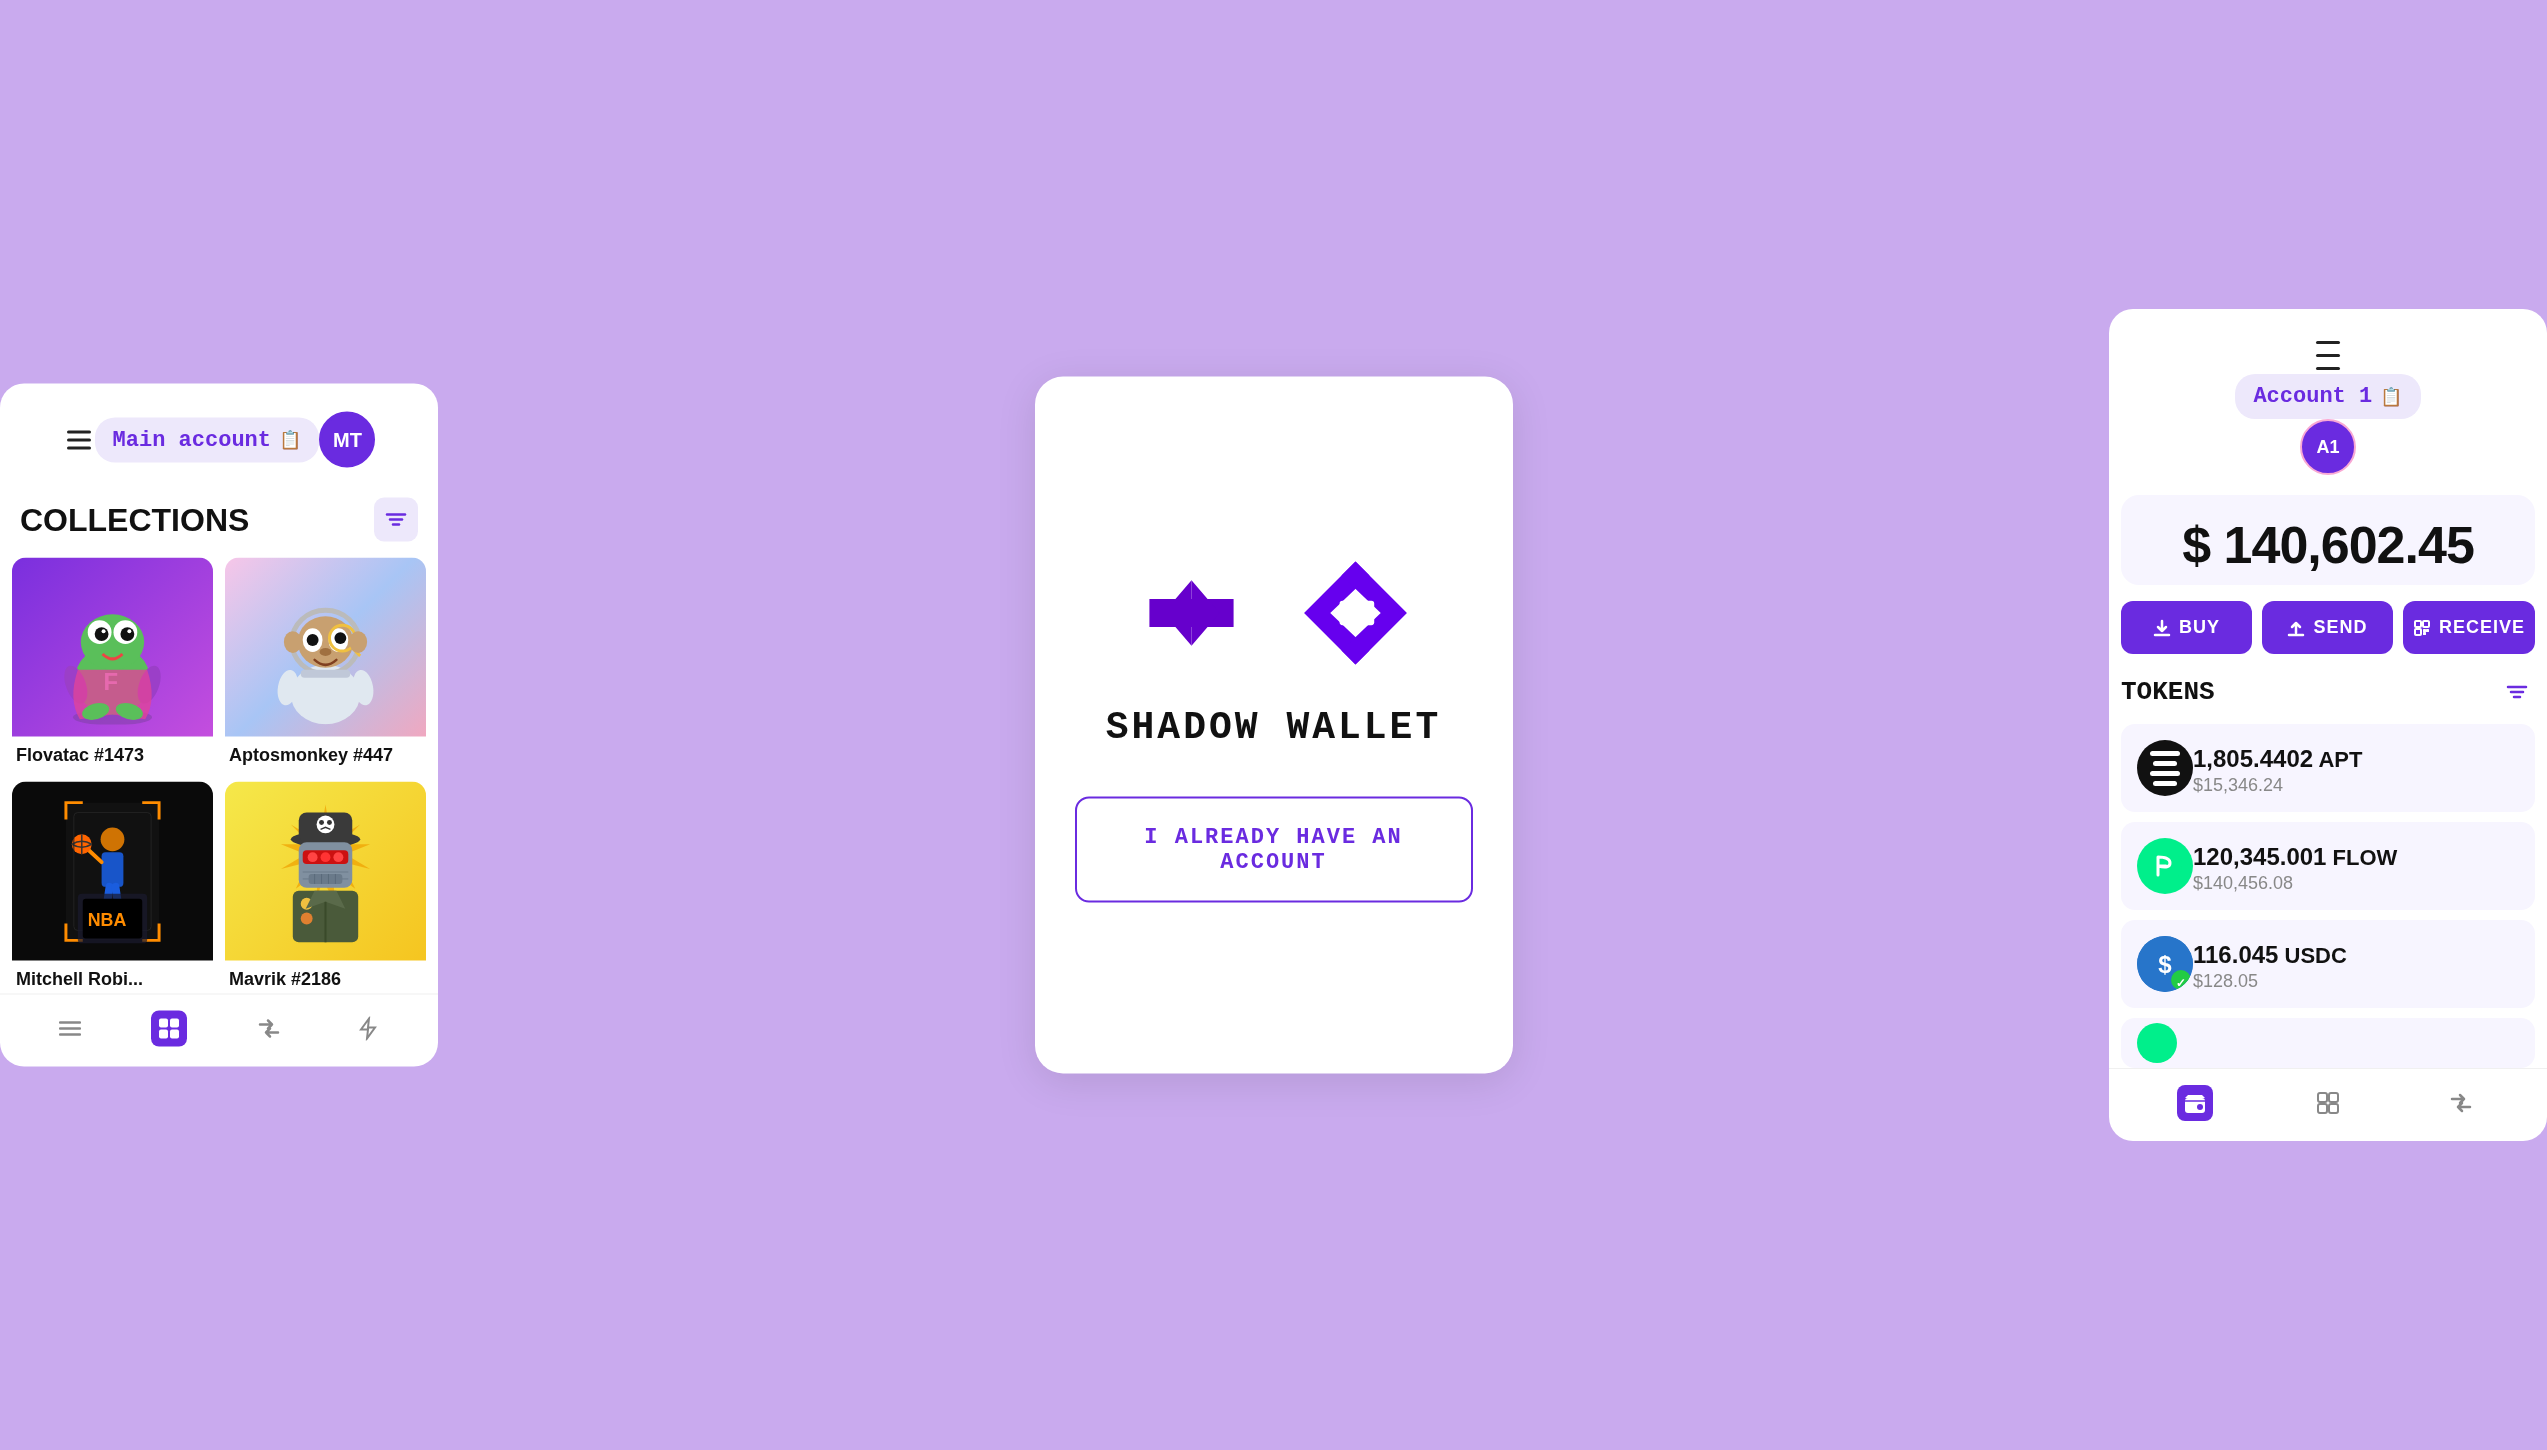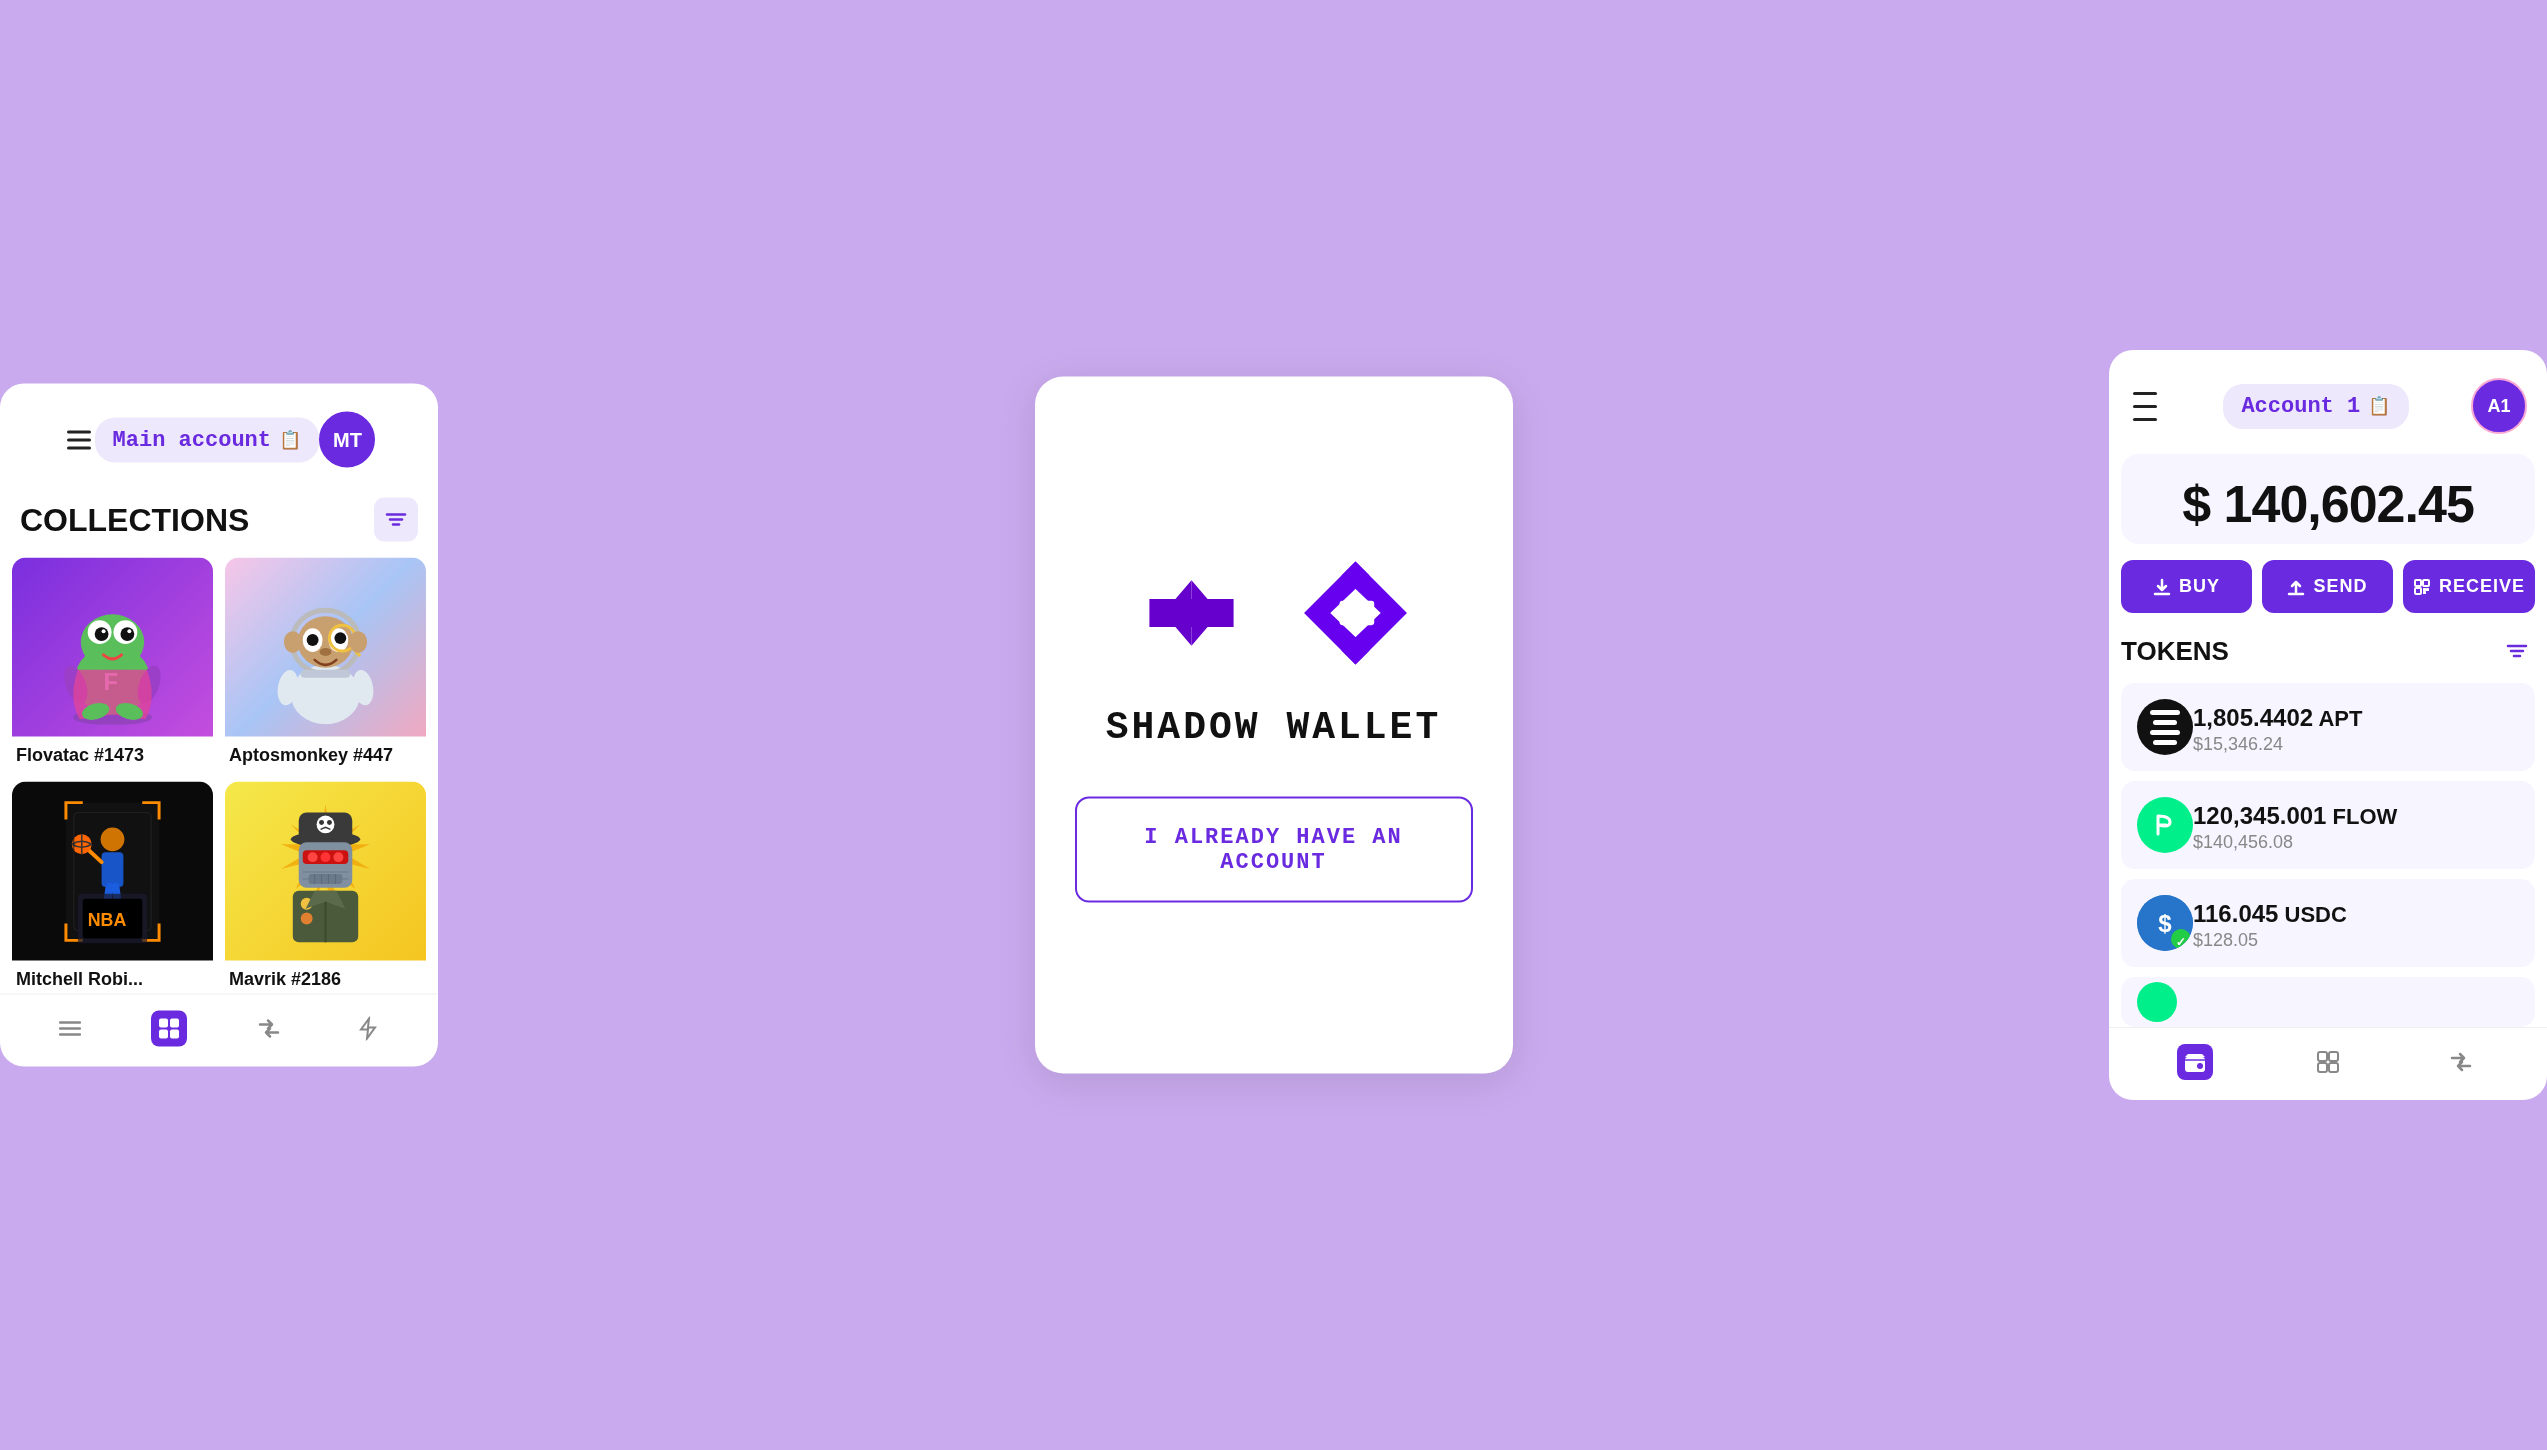--- a/index.html
+++ b/index.html
@@ -238,20 +238,21 @@
       transform: translateY(-50%);
       overflow: hidden;
       display: flex;
       flex-direction: column;
     }
     .panel-right-header {
       display: flex;
       align-items: center;
       justify-content: space-between;
       padding: 28px 20px 20px;
+      flex-direction: column;
     }
     .avatar-a1 {
       width: 56px;
       height: 56px;
       border-radius: 50%;
       background: #6a2be0;
       color: #fff;
       display: flex;
       align-items: center;
       justify-content: center;
@@ -303,21 +304,21 @@
     .tokens-header {
       display: flex;
       align-items: center;
       justify-content: space-between;
       margin-bottom: 14px;
     }
     .tokens-title {
       font-size: 26px;
       font-weight: 900;
       color: #111;
-      font-family: Liberation Sans, sans-serif;
+      font-family: Liberation Mono, monospace;
     }
     .token-card {
       background: #f7f5ff;
       border-radius: 14px;
       padding: 16px 16px;
       margin-bottom: 10px;
       display: flex;
       align-items: flex-end;
       cursor: pointer;
     }

